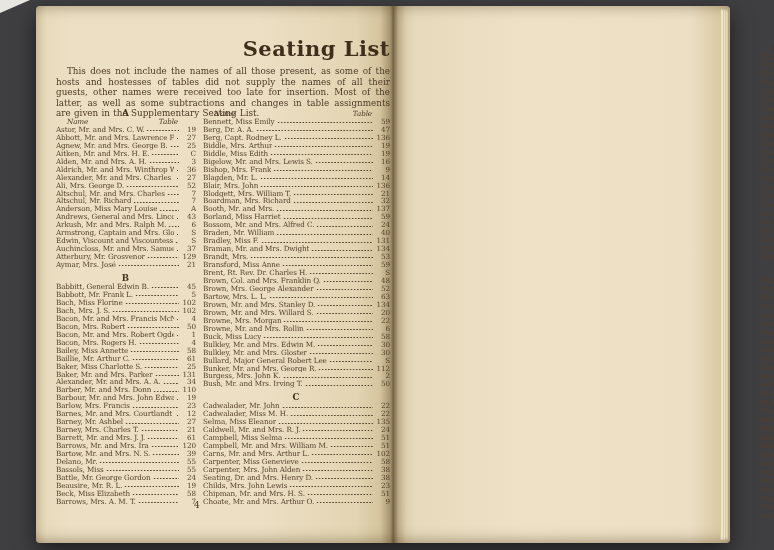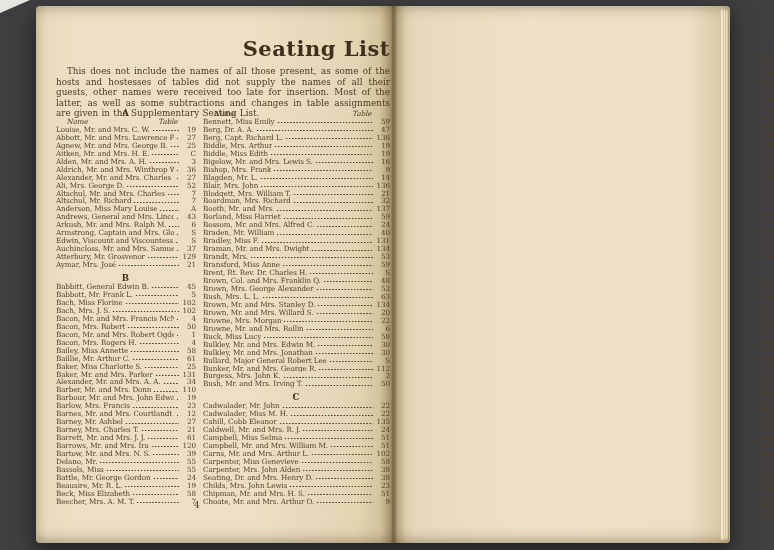--- a/index.html
+++ b/index.html
@@ -88,21 +88,21 @@
     <h1 class="title">Seating List</h1>
     <p class="intro">This does not include the names of all those present, as some of the hosts and hostesses of tables did not supply the names of all their guests, other names were received too late for insertion.  Most of the latter, as well as some subtractions and changes in table assignments are given in the Supplementary Seating List.</p>
     <div class="cols lp-cols">
       <div class="col col1">
           <div class="section-label">A</div>
           <div class="col-header">
             <span>Name</span>
             <span>Table</span>
           </div>
           <div class="entry">
-            <span class="ename">Louise, Mr. and Mrs. C. W.</span>
+            <span class="ename">Astor, Mr. and Mrs. C. W.</span>
             <span class="dots"></span>
             <span class="enum">19</span>
           </div>
           <div class="entry">
             <span class="ename">Abbott, Mr. and Mrs. Lawrence F.</span>
             <span class="dots"></span>
             <span class="enum">27</span>
           </div>
           <div class="entry">
             <span class="ename">Agnew, Mr. and Mrs. George B.</span>
@@ -314,42 +314,42 @@
             <span class="ename">Beausire, Mr. R. L.</span>
             <span class="dots"></span>
             <span class="enum">19</span>
           </div>
           <div class="entry">
             <span class="ename">Beck, Miss Elizabeth</span>
             <span class="dots"></span>
             <span class="enum">58</span>
           </div>
           <div class="entry">
-            <span class="ename">Beecher, Mrs. A. M. T.</span>
+            <span class="ename">Barrows, Mrs. A. M. T.</span>
             <span class="dots"></span>
             <span class="enum">7</span>
           </div>
         </div>
       <div class="col col2">
           <div class="col-header">
             <span>Name</span>
             <span>Table</span>
           </div>
           <div class="entry">
             <span class="ename">Bennett, Miss Emily</span>
             <span class="dots"></span>
             <span class="enum">59</span>
           </div>
           <div class="entry">
             <span class="ename">Berg, Dr. A. A.</span>
             <span class="dots"></span>
             <span class="enum">47</span>
           </div>
           <div class="entry">
-            <span class="ename">Berg, Capt. Richard L.</span>
+            <span class="ename">Berg, Capt. Rodney L.</span>
             <span class="dots"></span>
             <span class="enum">136</span>
           </div>
           <div class="entry">
             <span class="ename">Biddle, Mrs. Arthur</span>
             <span class="dots"></span>
             <span class="enum">19</span>
           </div>
           <div class="entry">
             <span class="ename">Biddle, Miss Edith</span>
@@ -435,21 +435,21 @@
             <span class="ename">Brown, Col. and Mrs. Franklin Q.</span>
             <span class="dots"></span>
             <span class="enum">48</span>
           </div>
           <div class="entry">
             <span class="ename">Brown, Mrs. George Alexander</span>
             <span class="dots"></span>
             <span class="enum">52</span>
           </div>
           <div class="entry">
-            <span class="ename">Bush, Mrs. L. L.</span>
+            <span class="ename">Bartow, Mrs. L. L.</span>
             <span class="dots"></span>
             <span class="enum">63</span>
           </div>
           <div class="entry">
             <span class="ename">Brown, Mr. and Mrs. Stanley D.</span>
             <span class="dots"></span>
             <span class="enum">134</span>
           </div>
           <div class="entry">
             <span class="ename">Brown, Mr. and Mrs. Willard S.</span>
@@ -470,21 +470,21 @@
             <span class="ename">Buck, Miss Lucy</span>
             <span class="dots"></span>
             <span class="enum">58</span>
           </div>
           <div class="entry">
             <span class="ename">Bulkley, Mr. and Mrs. Edwin M.</span>
             <span class="dots"></span>
             <span class="enum">30</span>
           </div>
           <div class="entry">
-            <span class="ename">Bulkley, Mr. and Mrs. Jonathan</span>
+            <span class="ename">Bulkley, Mr. and Mrs. Gloster</span>
             <span class="dots"></span>
             <span class="enum">30</span>
           </div>
           <div class="entry">
             <span class="ename">Bullard, Major General Robert Lee</span>
             <span class="dots"></span>
             <span class="enum">S</span>
           </div>
           <div class="entry">
             <span class="ename">Bunker, Mr. and Mrs. George R.</span>
@@ -506,21 +506,21 @@
             <span class="ename">Cadwalader, Mr. John</span>
             <span class="dots"></span>
             <span class="enum">22</span>
           </div>
           <div class="entry">
             <span class="ename">Cadwalader, Miss M. H.</span>
             <span class="dots"></span>
             <span class="enum">22</span>
           </div>
           <div class="entry">
-            <span class="ename">Cahill, Cobb Eleanor</span>
+            <span class="ename">Selma, Miss Eleanor</span>
             <span class="dots"></span>
             <span class="enum">135</span>
           </div>
           <div class="entry">
             <span class="ename">Caldwell, Mr. and Mrs. R. J.</span>
             <span class="dots"></span>
             <span class="enum">24</span>
           </div>
           <div class="entry">
             <span class="ename">Campbell, Miss Selma</span>

